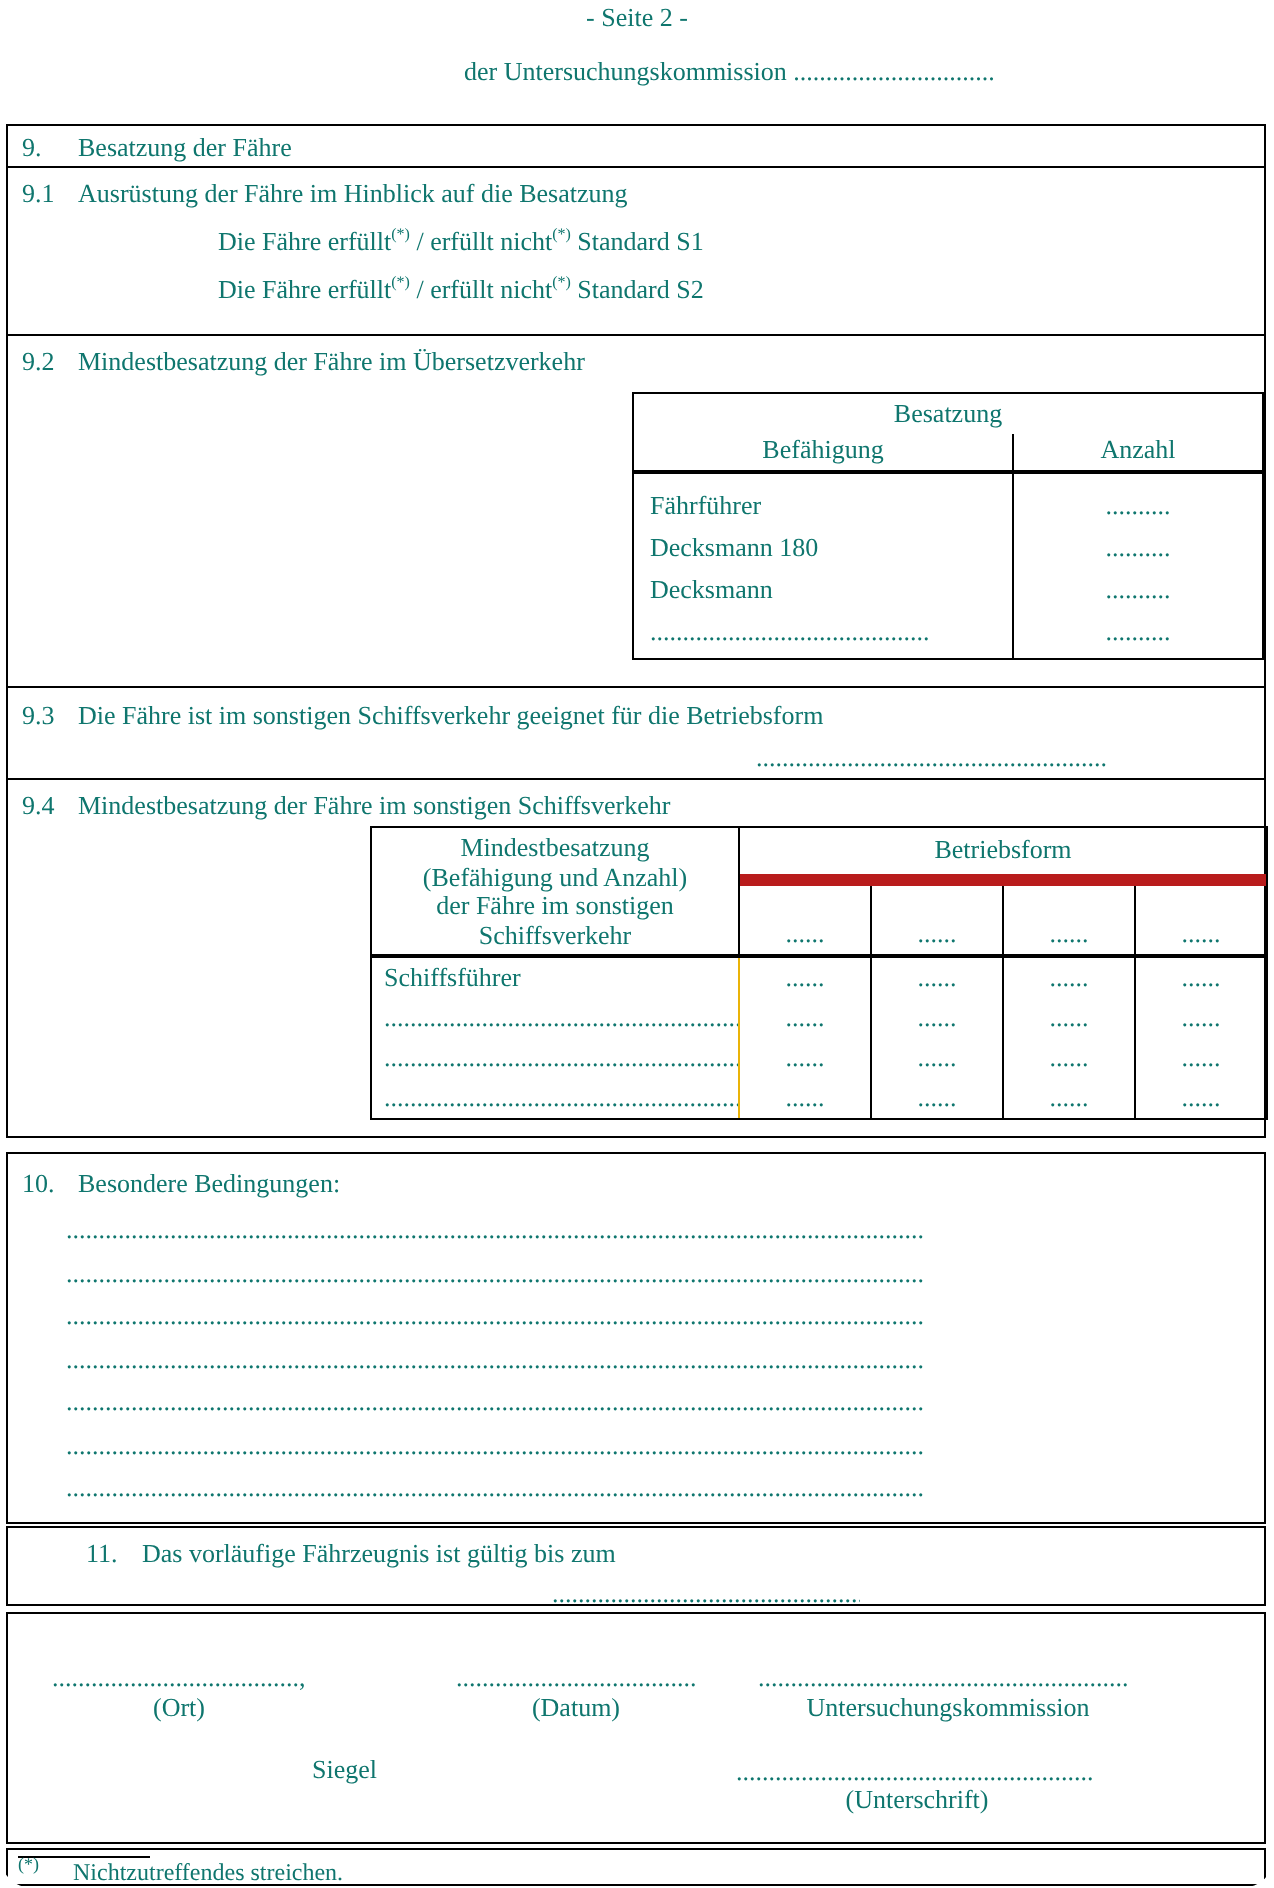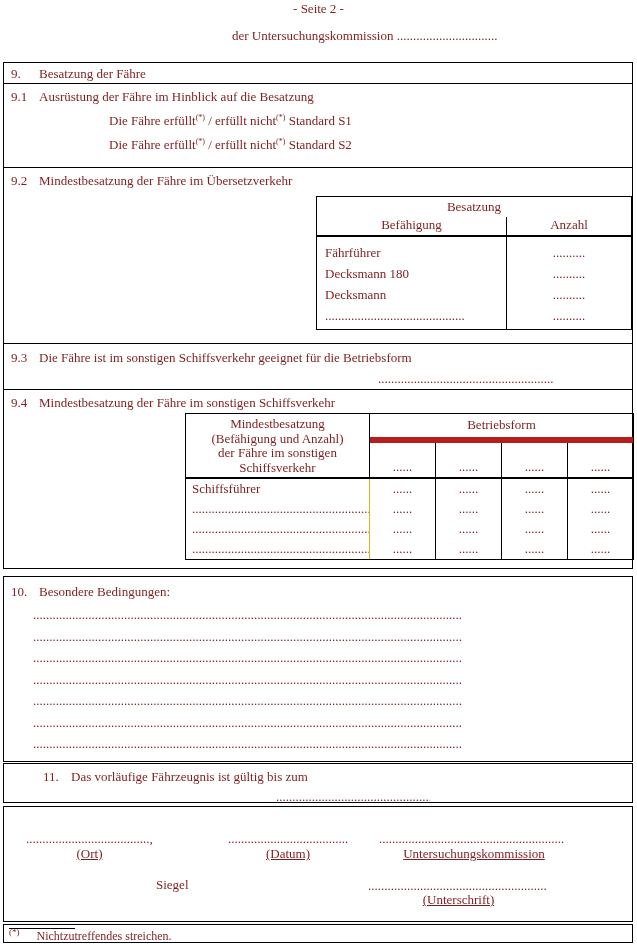--- a/index.html
+++ b/index.html
@@ -1,19 +1,19 @@
 <!DOCTYPE html>
 <html><head>
 <meta charset="utf-8">
 <style>
   html,body{margin:0;padding:0;background:#fff;}
   .page{
     position:relative;width:637px;height:944px;background:#ffffff;
     font-family:"Liberation Serif","DejaVu Serif",serif;
-    font-size:13px;color:#7f1d1d;overflow:hidden;
+    font-size:13px;color:#0f766e;overflow:hidden;border-radius:16px;
   }
   .seite{position:absolute;top:1px;left:0;width:100%;text-align:center;}
   .head-left{position:absolute;top:28px;left:3px;white-space:nowrap;margin-top:40px;}
   .head-right{position:absolute;top:28px;left:232px;white-space:nowrap;}
 
   .box{position:absolute;left:3px;width:630px;border:1px solid #000;box-sizing:border-box;background:#fff;}
   .box-a{top:62px;height:507px;}
   .box-b{top:576px;height:186px;}
   .box-c{top:763px;height:40px;}
   .box-d{top:806px;height:116px;}
@@ -70,21 +70,21 @@
   
   .box-c .rowhead{padding-top:5px;margin-left:32px;}
   .s11-line{margin-left:272px;width:154px;margin-top:4px;}
 
   
   .sig-line{position:absolute;white-space:nowrap;overflow:hidden;height:15px;}
   .l-ort{left:22px;top:24px;}
   .l-datum{left:224px;top:24px;width:124px;}
   .l-komm{left:375px;top:24px;width:188px;}
   .l-unterschrift{left:364px;top:71px;width:181px;}
-  .sig-label{position:absolute;text-align:center;text-decoration:underline;}
+  .sig-label{position:absolute;text-align:center;}
   .lab-ort{left:22px;top:39px;width:127px;}
   .lab-datum{left:204px;top:39px;width:160px;}
   .lab-komm{left:365px;top:39px;width:210px;}
   .lab-unterschrift{left:364px;top:85px;width:181px;}
   .siegel{position:absolute;left:152px;top:70px;}
 
   
   .fn-rule{position:absolute;top:3px;left:5px;width:66px;border-top:1px solid #000;}
   .fn-text{position:absolute;top:4px;left:5px;font-size:12px;white-space:nowrap;}
   .fn-marker{font-size:9px;margin-right:17px;}

